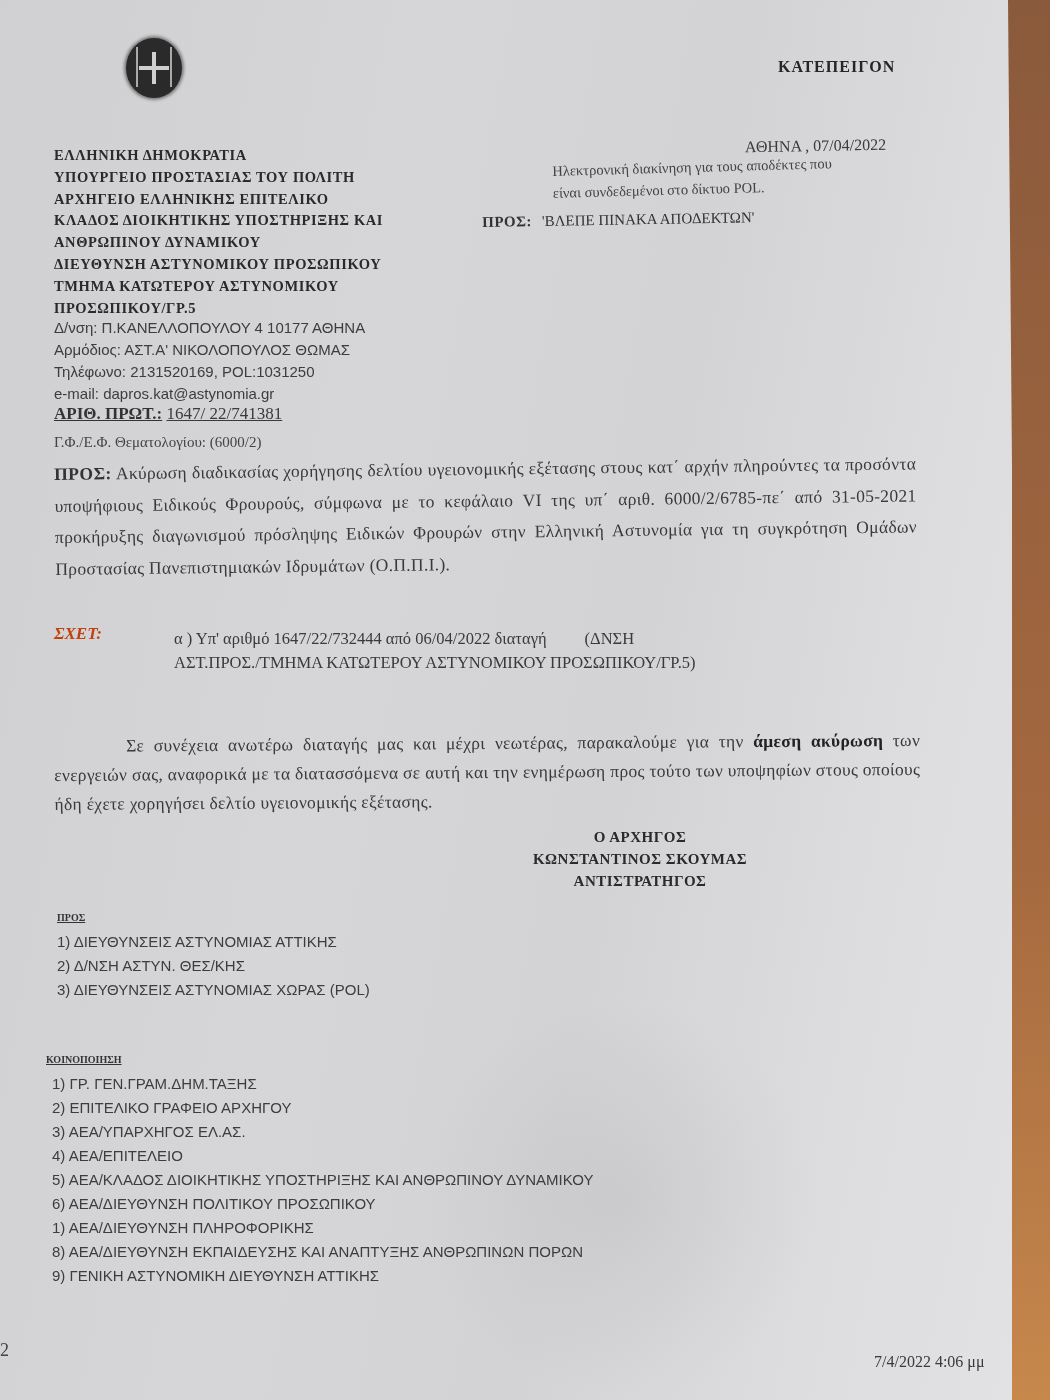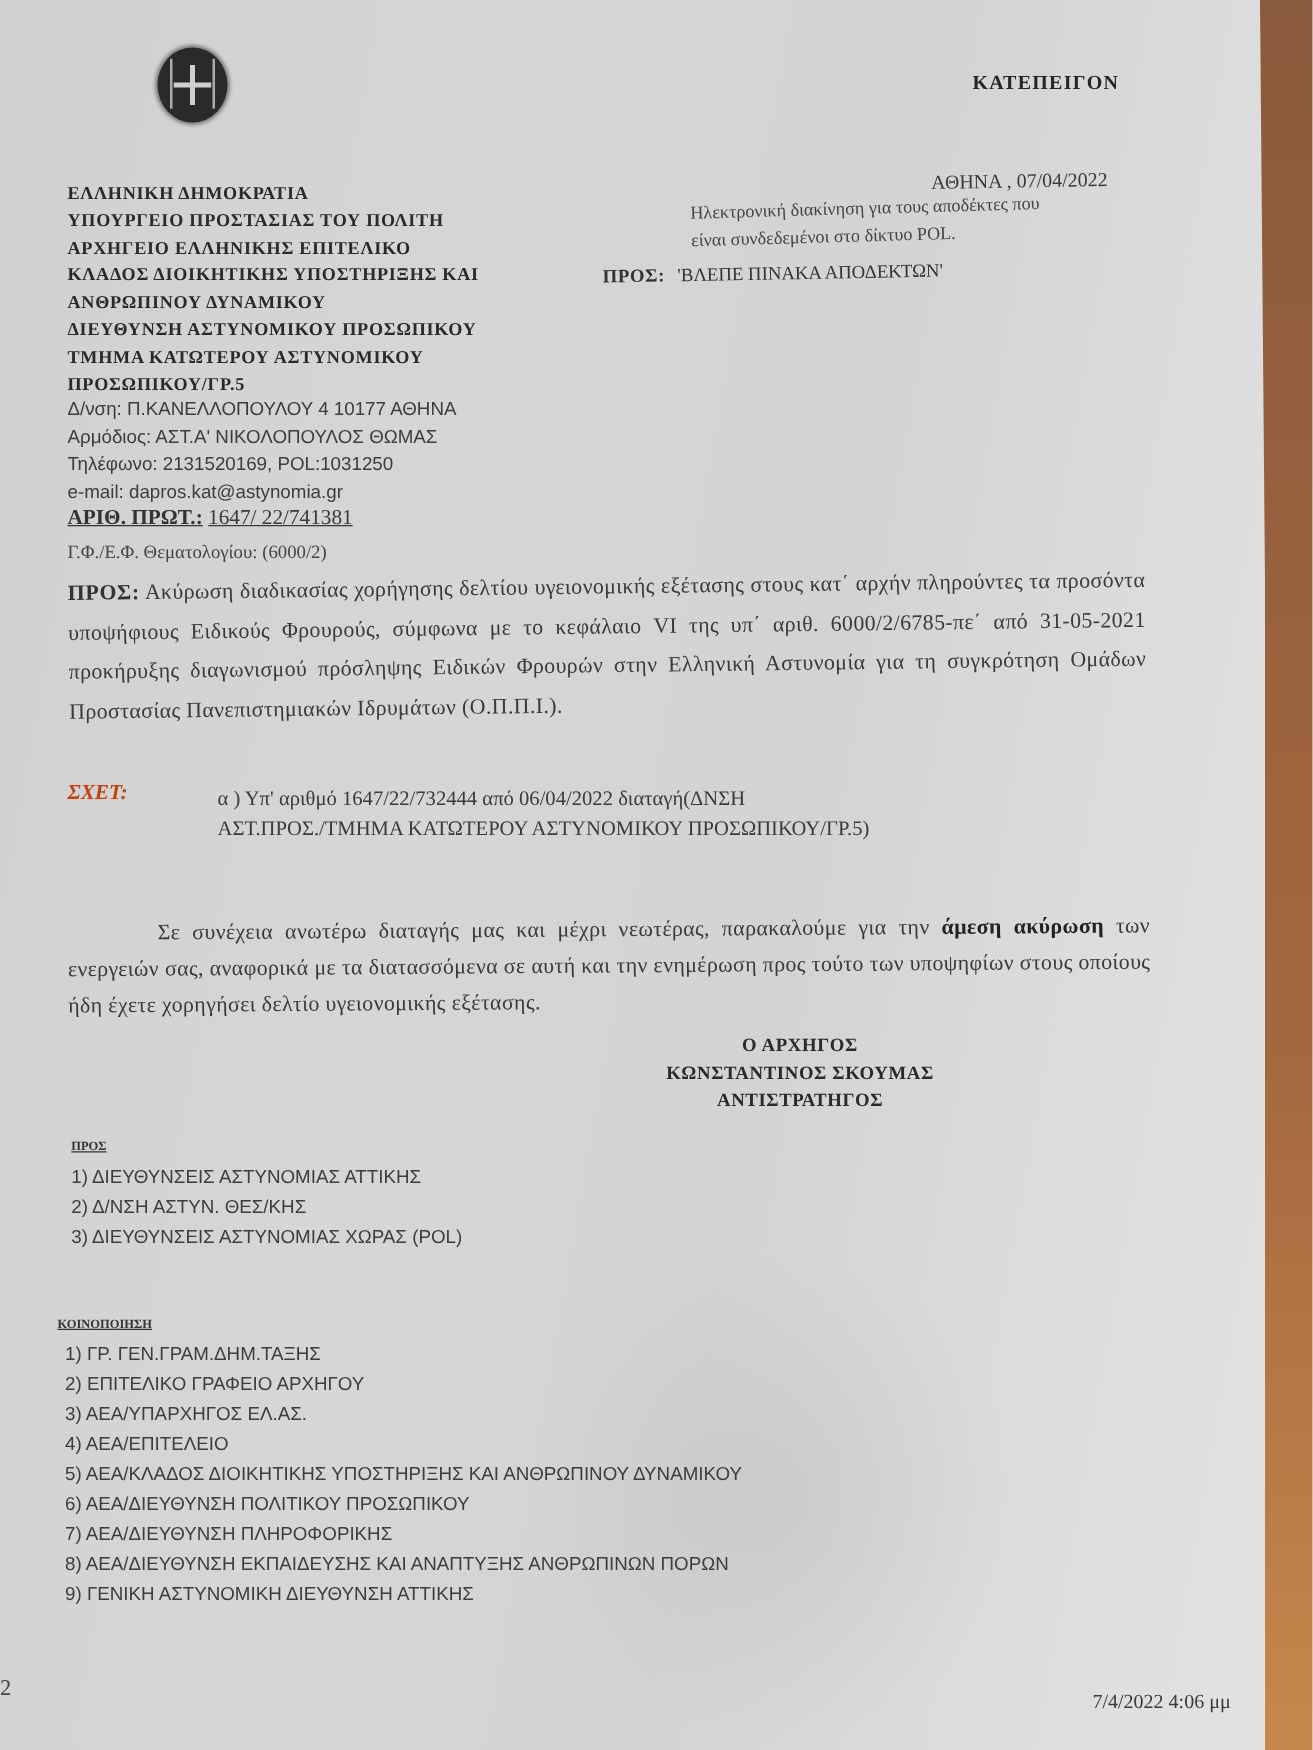--- a/index.html
+++ b/index.html
@@ -51,21 +51,21 @@
     .subject {
       left: 54px; top: 459px; width: 862px; font-size: 17.5px; line-height: 31.5px;
       text-align: justify; white-space: normal; color: #3a3a3a; letter-spacing: 0.3px;
       transform: rotate(-0.7deg); transform-origin: left top;
     }
     .subject b { color: #333; letter-spacing: 0.5px; }
 
     .ref-label { left: 54px; top: 624px; font-size: 17px; font-weight: bold; color: #c2410c; font-style: italic; }
     .ref-text { left: 174px; top: 627px; font-size: 16.5px; line-height: 24px; color: #3a3a3a; }
     .ref-text .l2 { margin-left: 0; }
-    .ref-text .l1 span { }
+    .ref-text .l1 span { margin-left: 38px; }
 
     .body-text {
       left: 54px; top: 732px; width: 866px; font-size: 17.5px; line-height: 29px;
       text-align: justify; white-space: normal; color: #3a3a3a; letter-spacing: 0.3px;
       text-indent: 72px; transform: rotate(-0.4deg); transform-origin: left top;
     }
     .body-text b { color: #222; }
 
     .sign { left: 505px; top: 826px; width: 270px; text-align: center; font-size: 15px; font-weight: bold; line-height: 22px; color: #2a2a2a; letter-spacing: 0.5px; }
     .sign div { white-space: nowrap; }
@@ -160,20 +160,20 @@
 
 <div class="abs koin-list">
   <div class="sec-title">ΚΟΙΝΟΠΟΙΗΣΗ</div>
   <div class="items">
     <div class="item">1) ΓΡ. ΓΕΝ.ΓΡΑΜ.ΔΗΜ.ΤΑΞΗΣ</div>
     <div class="item">2) ΕΠΙΤΕΛΙΚΟ ΓΡΑΦΕΙΟ ΑΡΧΗΓΟΥ</div>
     <div class="item">3) ΑΕΑ/ΥΠΑΡΧΗΓΟΣ ΕΛ.ΑΣ.</div>
     <div class="item">4) ΑΕΑ/ΕΠΙΤΕΛΕΙΟ</div>
     <div class="item">5) ΑΕΑ/ΚΛΑΔΟΣ ΔΙΟΙΚΗΤΙΚΗΣ ΥΠΟΣΤΗΡΙΞΗΣ ΚΑΙ ΑΝΘΡΩΠΙΝΟΥ ΔΥΝΑΜΙΚΟΥ</div>
     <div class="item">6) ΑΕΑ/ΔΙΕΥΘΥΝΣΗ ΠΟΛΙΤΙΚΟΥ ΠΡΟΣΩΠΙΚΟΥ</div>
-    <div class="item">7) ΑΕΑ/ΔΙΕΥΘΥΝΣΗ ΠΛΗΡΟΦΟΡΙΚΗΣ</div>
+    <div class="item">1) ΑΕΑ/ΔΙΕΥΘΥΝΣΗ ΠΛΗΡΟΦΟΡΙΚΗΣ</div>
     <div class="item">8) ΑΕΑ/ΔΙΕΥΘΥΝΣΗ ΕΚΠΑΙΔΕΥΣΗΣ ΚΑΙ ΑΝΑΠΤΥΞΗΣ ΑΝΘΡΩΠΙΝΩΝ ΠΟΡΩΝ</div>
     <div class="item">9) ΓΕΝΙΚΗ ΑΣΤΥΝΟΜΙΚΗ ΔΙΕΥΘΥΝΣΗ ΑΤΤΙΚΗΣ</div>
   </div>
 </div>
 
 <div class="abs page-num">2</div>
 <div class="abs timestamp">7/4/2022 4:06 μμ</div>
 
 </body></html>

